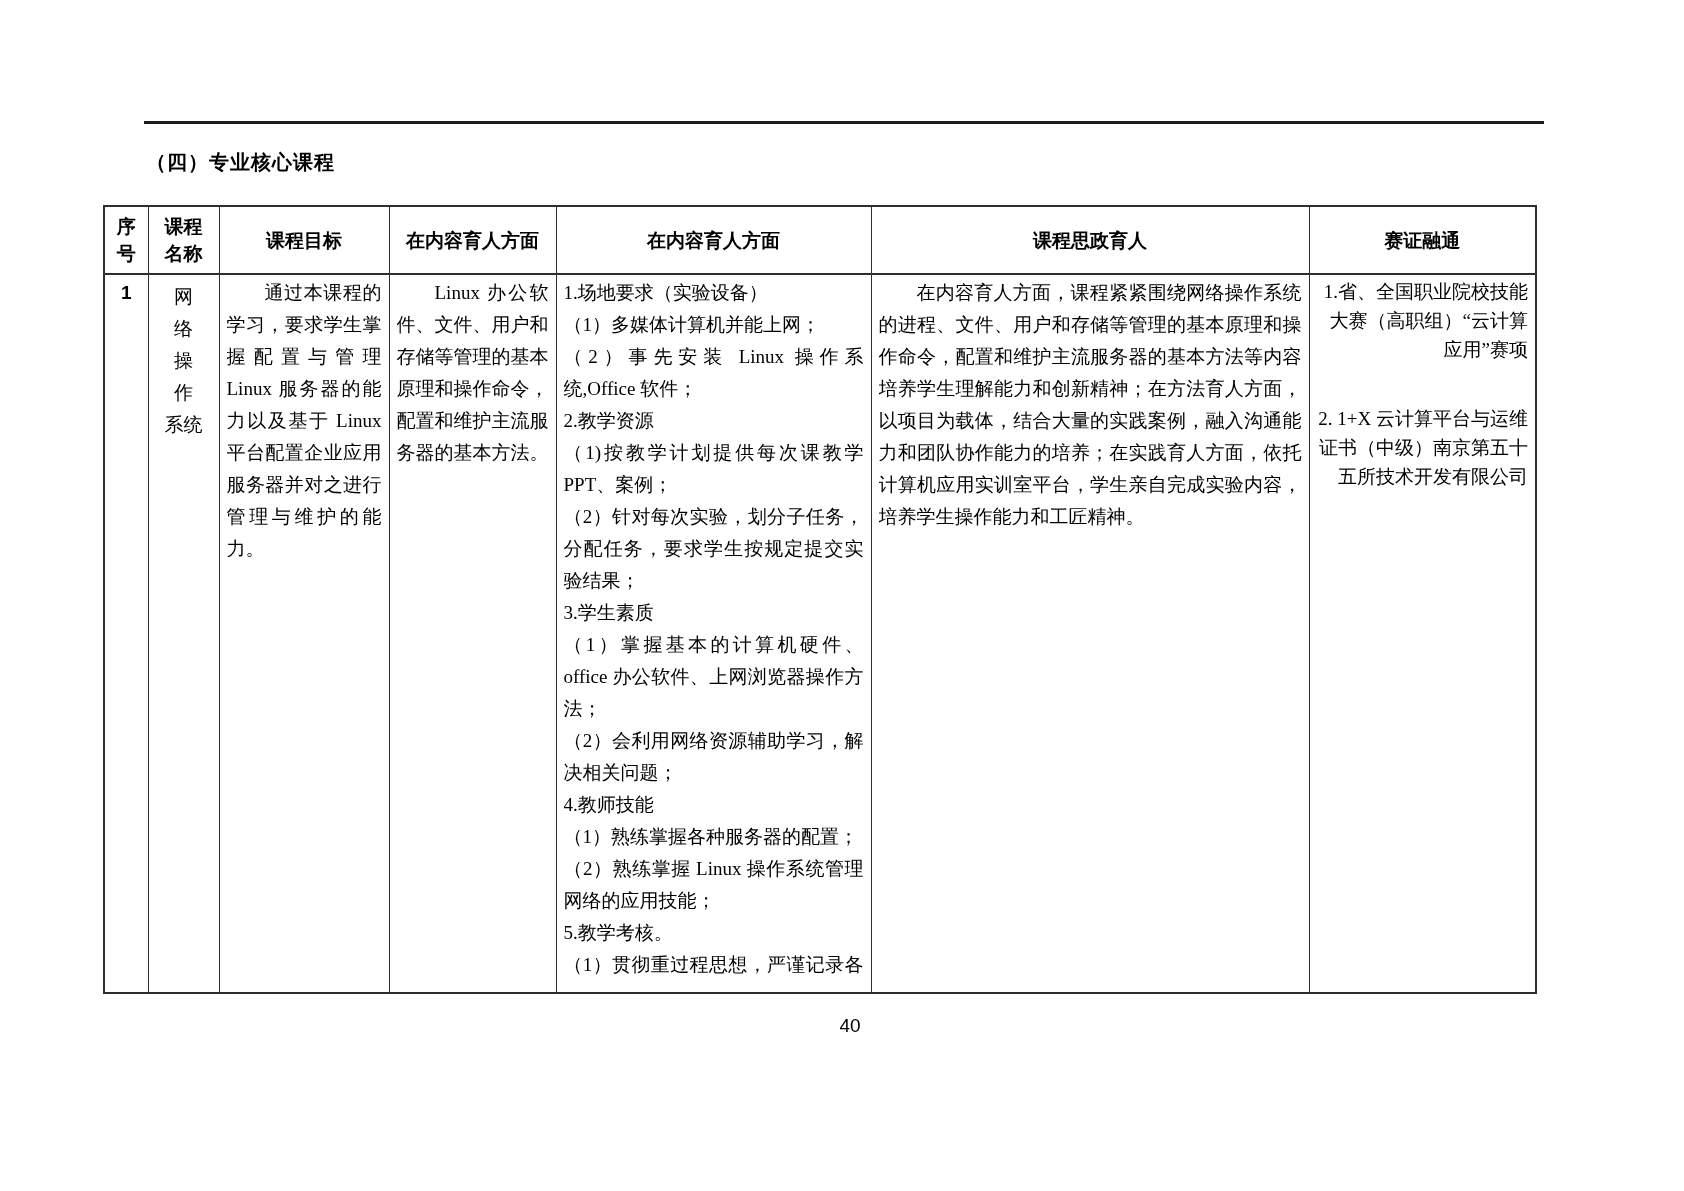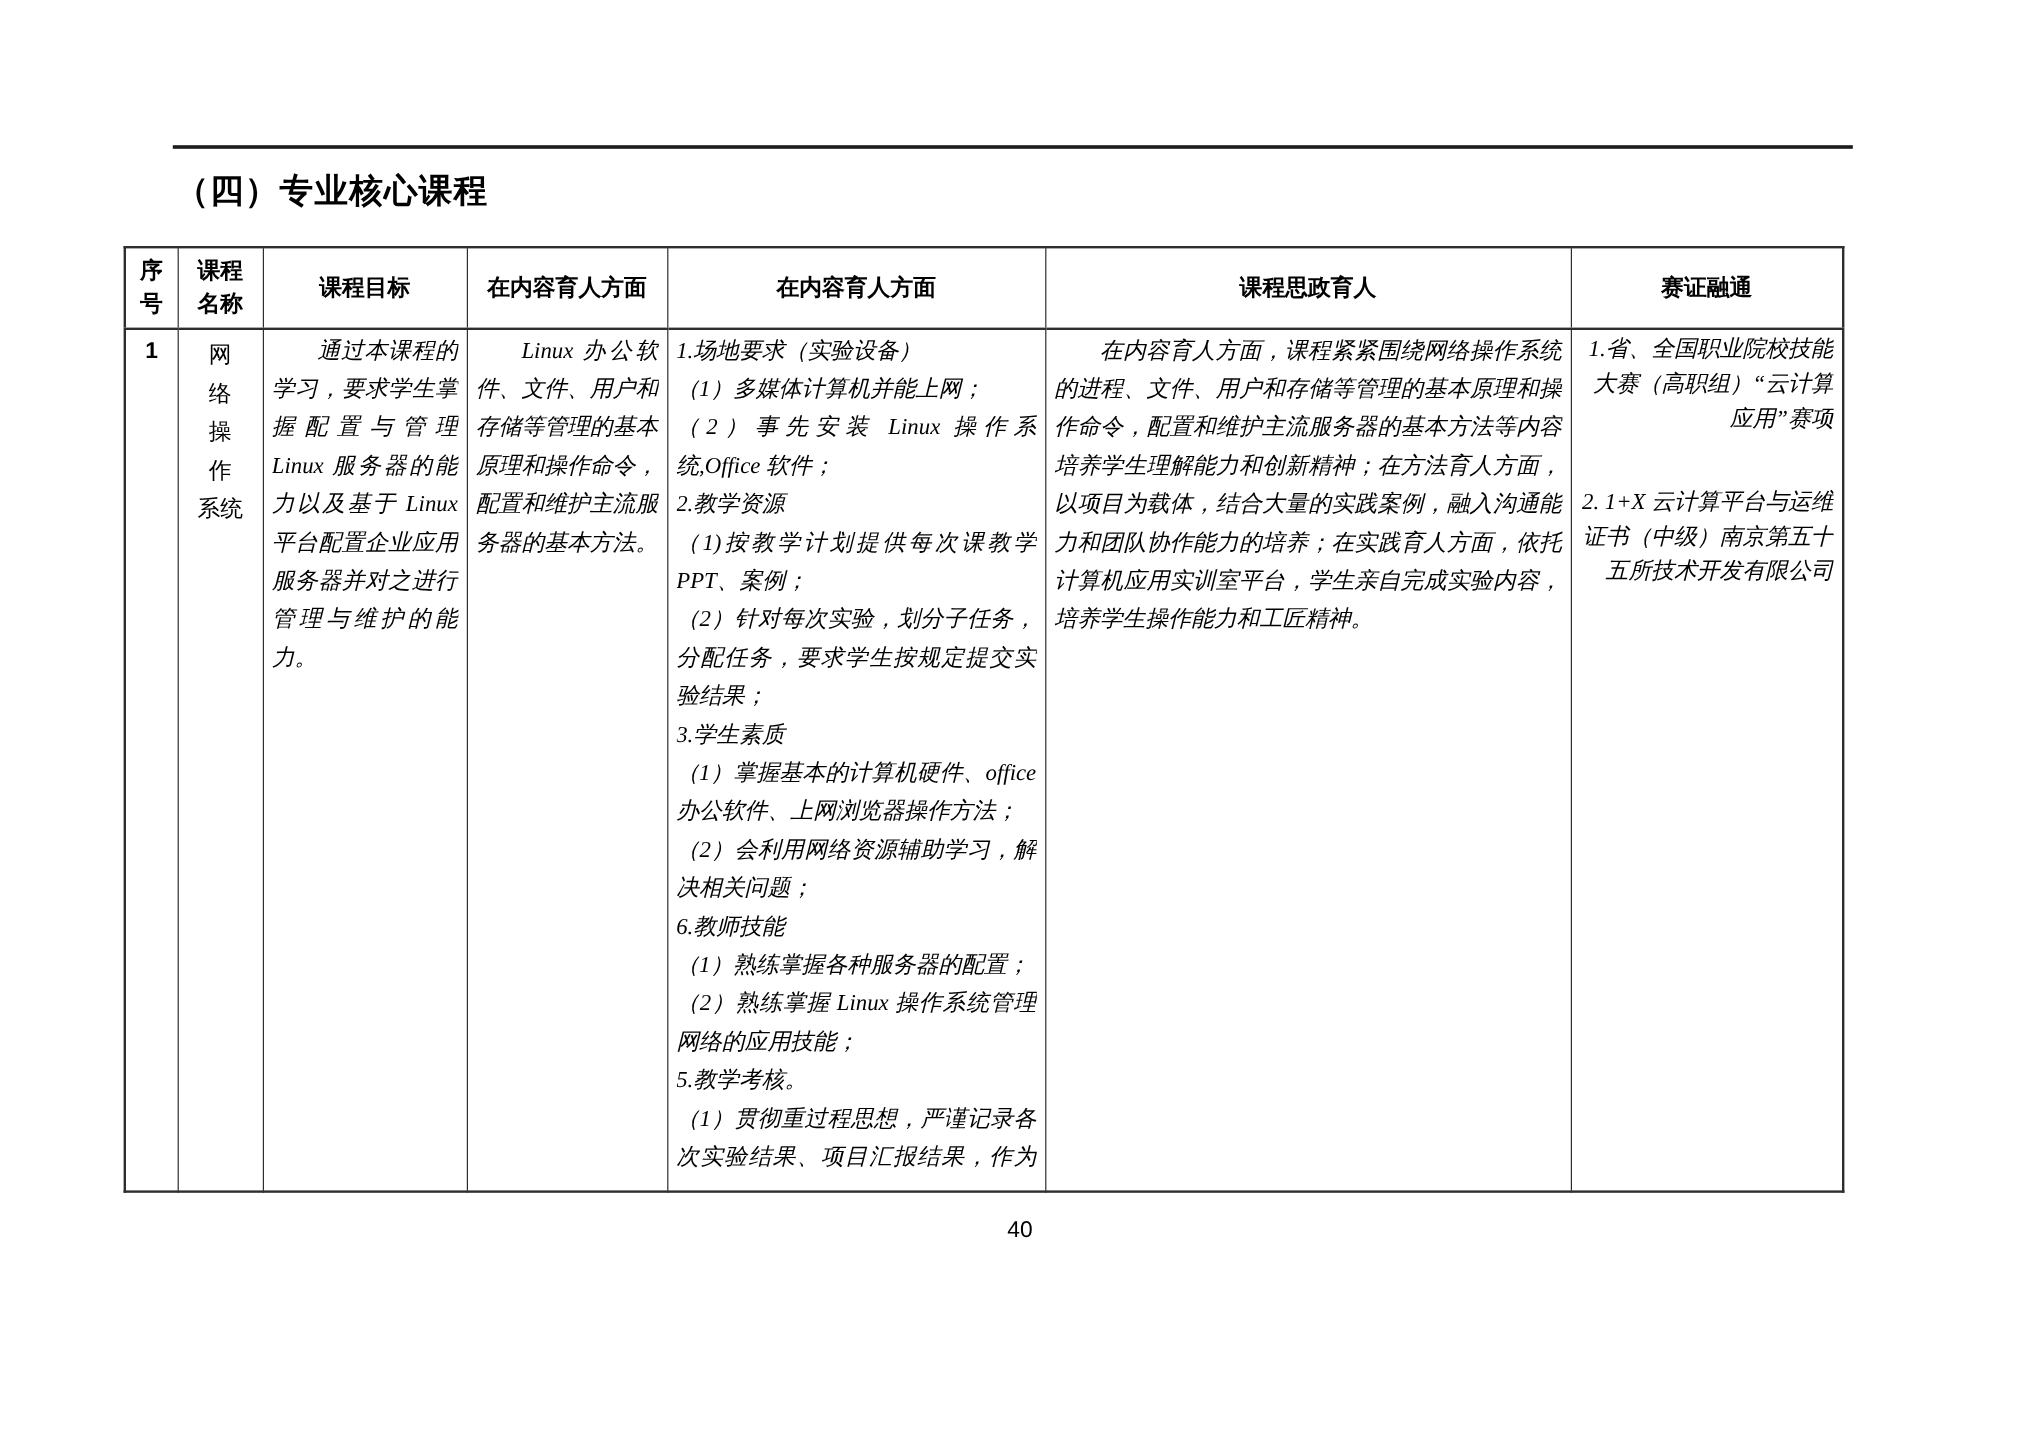--- a/index.html
+++ b/index.html
@@ -19,22 +19,22 @@
     position: absolute;
     left: 144px;
     top: 121px;
     width: 1400px;
     height: 3px;
     background: #1c1c1c;
   }
   .section-title {
     position: absolute;
     left: 146px;
-    top: 121px;
-    font-size: 28px;
+    top: 136px;
+    font-size: 20px;
     font-weight: bold;
     font-family: "Liberation Sans", "DejaVu Sans", sans-serif;
     letter-spacing: 1px;
   }
   table.doc-table {
     position: absolute;
     left: 103px;
     top: 205px;
     width: 1432px;
     border-collapse: collapse;
@@ -74,21 +74,20 @@
   }
   td.c-name .cellbox {
     white-space: pre-line;
     line-height: 32px;
     padding-top: 4px;
     text-align: center;
   }
   .cellbox p {
     margin: 0;
     text-align: justify;
-    font-style: italic;
   }
   td.c-obj p,
   td.c-content p,
   td.c-ideo p {
     text-indent: 2em;
   }
   td.c-req p { text-indent: 0; }
   td.c-cert p {
     text-indent: 0;
     line-height: 29px;
@@ -159,21 +158,21 @@
         <div class="cellbox">
             <p>1.场地要求（实验设备）</p>
             <p>（1）多媒体计算机并能上网；</p>
             <p>（2）事先安装 Linux 操作系统,Office 软件；</p>
             <p>2.教学资源</p>
             <p>（1)按教学计划提供每次课教学 PPT、案例；</p>
             <p>（2）针对每次实验，划分子任务，分配任务，要求学生按规定提交实验结果；</p>
             <p>3.学生素质</p>
             <p>（1）掌握基本的计算机硬件、office 办公软件、上网浏览器操作方法；</p>
             <p>（2）会利用网络资源辅助学习，解决相关问题；</p>
-            <p>6.教师技能</p>
+            <p>4.教师技能</p>
             <p>（1）熟练掌握各种服务器的配置；</p>
             <p>（2）熟练掌握 Linux 操作系统管理网络的应用技能；</p>
             <p>5.教学考核。</p>
             <p>（1）贯彻重过程思想，严谨记录各次实验结果、项目汇报结果，作为其重</p>
           </div>
       </td>
       <td class="c-ideo">
         <div class="cellbox">
           <p>在内容育人方面，课程紧紧围绕网络操作系统的进程、文件、用户和存储等管理的基本原理和操作命令，配置和维护主流服务器的基本方法等内容培养学生理解能力和创新精神；在方法育人方面，以项目为载体，结合大量的实践案例，融入沟通能力和团队协作能力的培养；在实践育人方面，依托计算机应用实训室平台，学生亲自完成实验内容，培养学生操作能力和工匠精神。</p>
         </div>

